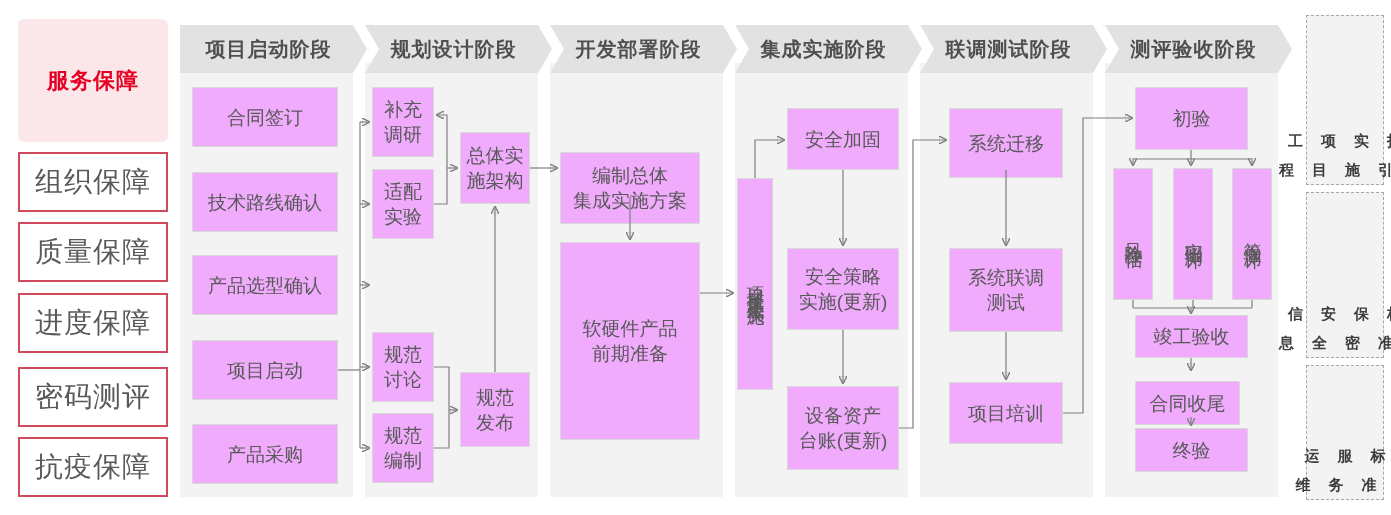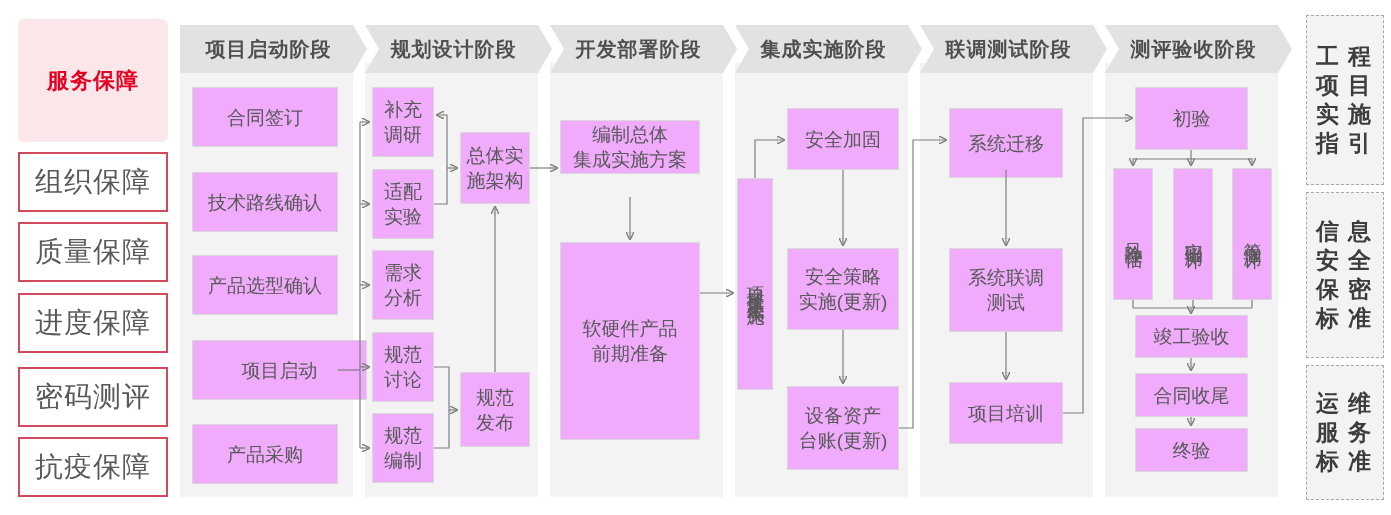--- a/index.html
+++ b/index.html
@@ -26,22 +26,22 @@
   .phase-header.first{clip-path:polygon(0 0, calc(100% - 14px) 0, 100% 50%, calc(100% - 14px) 100%, 0 100%);padding-left:0;}
 
   .node{position:absolute;background:#f0abfc;border:1px solid var(--box-border);box-sizing:border-box;
     color:var(--text-gray);font-size:19px;line-height:25px;text-align:center;
     display:flex;flex-direction:column;align-items:center;justify-content:center;}
   .node span{display:block;text-align:center;}
   .vtext{writing-mode:vertical-rl;text-orientation:upright;letter-spacing:3px;
     display:flex;align-items:center;justify-content:center;flex-direction:row;}
 
   .standard{position:absolute;left:1306px;width:78px;background:var(--panel-bg);
-    border:1px dashed #a8a8a8;box-sizing:border-box;display:flex;flex-direction:column;
-    align-items:flex-start;justify-content:center;color:var(--standard-text);font-size:23px;font-weight:bold;}
+    border:1px dashed #a8a8a8;box-sizing:border-box;display:flex;flex-direction:row;
+    align-items:flex-end;justify-content:center;color:var(--standard-text);font-size:15px;font-weight:bold;}
   .standard .row{letter-spacing:9px;text-indent:9px;line-height:29px;}
 
   svg.connectors{position:absolute;left:0;top:0;pointer-events:none;}
   svg.connectors path{stroke:var(--line-gray);stroke-width:1.2;fill:none;}
 </style>
 </head>
 <body>
 
 <div class="canvas">
 
@@ -64,53 +64,49 @@
   <div class="phase-header first" style="left:180px">项目启动阶段</div>
   <div class="phase-header" style="left:365px">规划设计阶段</div>
   <div class="phase-header" style="left:550px">开发部署阶段</div>
   <div class="phase-header" style="left:735px">集成实施阶段</div>
   <div class="phase-header" style="left:920px">联调测试阶段</div>
   <div class="phase-header" style="left:1105px">测评验收阶段</div>
 
   <div class="node" style="left:192px;top:87px;width:146px;height:60px">合同签订</div>
   <div class="node" style="left:192px;top:172px;width:146px;height:60px">技术路线确认</div>
   <div class="node" style="left:192px;top:255px;width:146px;height:60px">产品选型确认</div>
-  <div class="node" style="left:192px;top:340px;width:175px;height:60px">项目启动</div>
+  <div class="node" style="left:192px;top:340px;width:146px;height:60px">项目启动</div>
   <div class="node" style="left:192px;top:424px;width:146px;height:60px">产品采购</div>
 
   <div class="node" style="left:372px;top:87px;width:62px;height:70px">
     <span>补充</span>
       <span>调研</span>
     </div>
   <div class="node" style="left:372px;top:169px;width:62px;height:70px">
     <span>适配</span>
       <span>实验</span>
-    </div>
-  <div class="node" style="left:372px;top:250px;width:62px;height:70px">
-    <span>需求</span>
-      <span>分析</span>
     </div>
   <div class="node" style="left:372px;top:332px;width:62px;height:70px">
     <span>规范</span>
       <span>讨论</span>
     </div>
   <div class="node" style="left:372px;top:413px;width:62px;height:70px">
     <span>规范</span>
       <span>编制</span>
     </div>
   <div class="node" style="left:460px;top:132px;width:70px;height:72px">
     <span>总体实</span>
       <span>施架构</span>
     </div>
   <div class="node" style="left:460px;top:372px;width:70px;height:75px">
     <span>规范</span>
       <span>发布</span>
     </div>
 
-  <div class="node" style="left:560px;top:120px;width:140px;height:54px">
+  <div class="node" style="left:560px;top:152px;width:140px;height:72px">
     <span>编制总体</span>
       <span>集成实施方案</span>
     </div>
   <div class="node" style="left:560px;top:242px;width:140px;height:198px">
     <span>软硬件产品</span>
       <span>前期准备</span>
     </div>
 
   <div class="node vtext" style="left:737px;top:178px;width:36px;height:212px;font-size:18px">项目整体集成实施</div>
   <div class="node" style="left:787px;top:108px;width:112px;height:62px">安全加固</div>
@@ -128,21 +124,21 @@
     <span>系统联调</span>
       <span>测试</span>
     </div>
   <div class="node" style="left:949px;top:382px;width:114px;height:62px">项目培训</div>
 
   <div class="node" style="left:1135px;top:87px;width:113px;height:63px">初验</div>
   <div class="node vtext" style="left:1113px;top:168px;width:40px;height:132px;font-size:18px">风险评估</div>
   <div class="node vtext" style="left:1173px;top:168px;width:40px;height:132px;font-size:18px">密码测评</div>
   <div class="node vtext" style="left:1232px;top:168px;width:40px;height:132px;font-size:18px">等保测评</div>
   <div class="node" style="left:1135px;top:315px;width:113px;height:43px">竣工验收</div>
-  <div class="node" style="left:1135px;top:373px;width:113px;height:44px">合同收尾</div>
+  <div class="node" style="left:1135px;top:381px;width:105px;height:44px">合同收尾</div>
   <div class="node" style="left:1135px;top:428px;width:113px;height:44px">终验</div>
 
   <div class="standard" style="top:15px;height:170px">
     <div class="row">工程</div>
     <div class="row">项目</div>
     <div class="row">实施</div>
     <div class="row">指引</div>
   </div>
   <div class="standard" style="top:192px;height:166px">
     <div class="row">信息</div>

